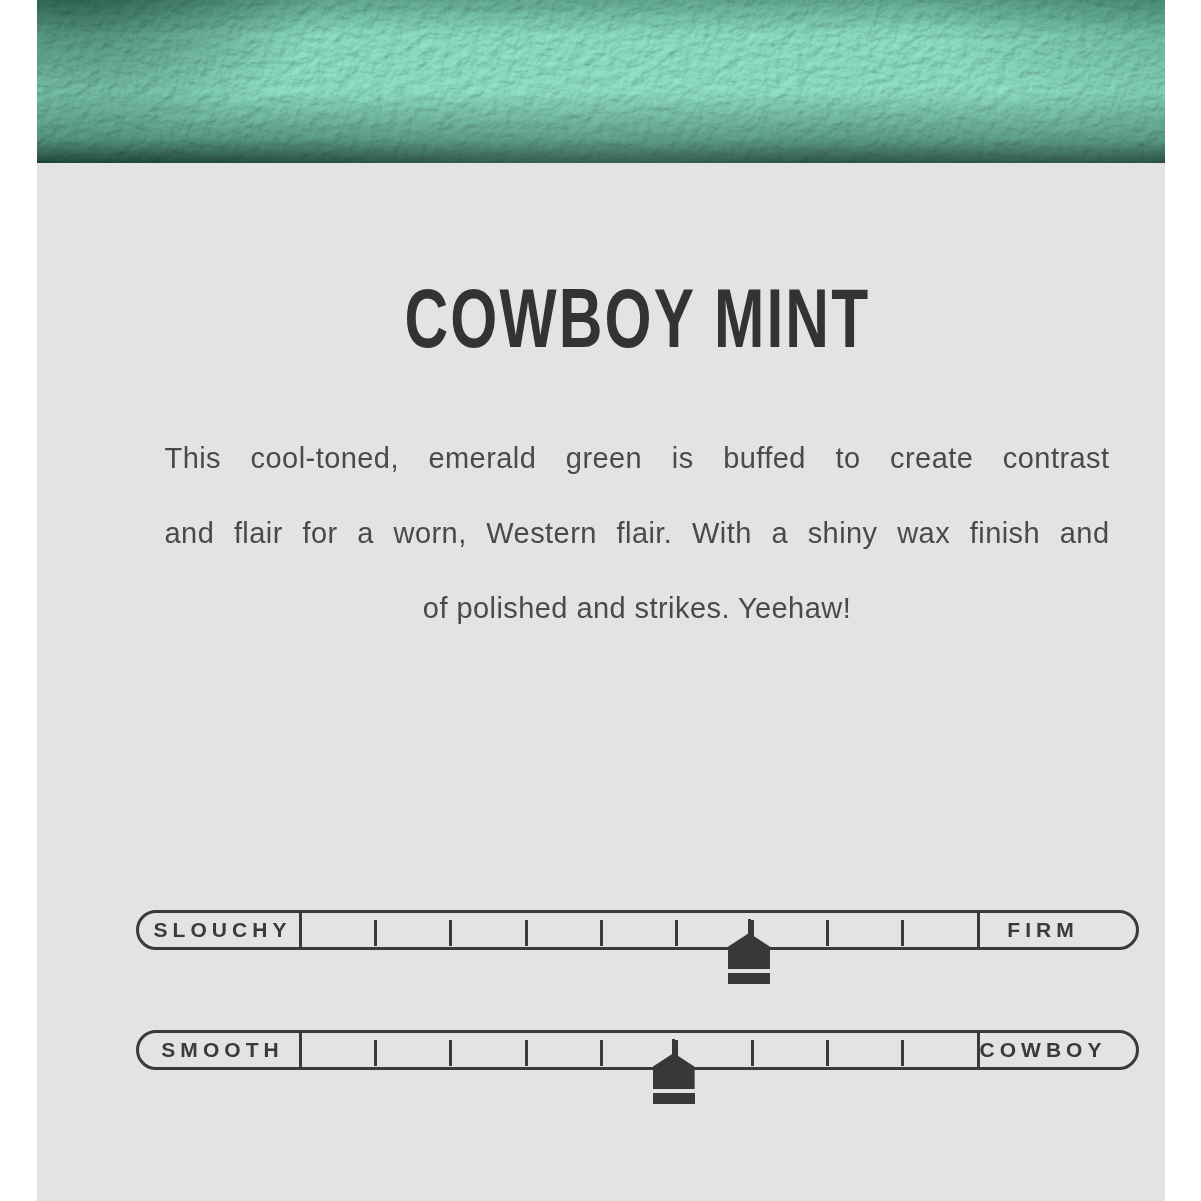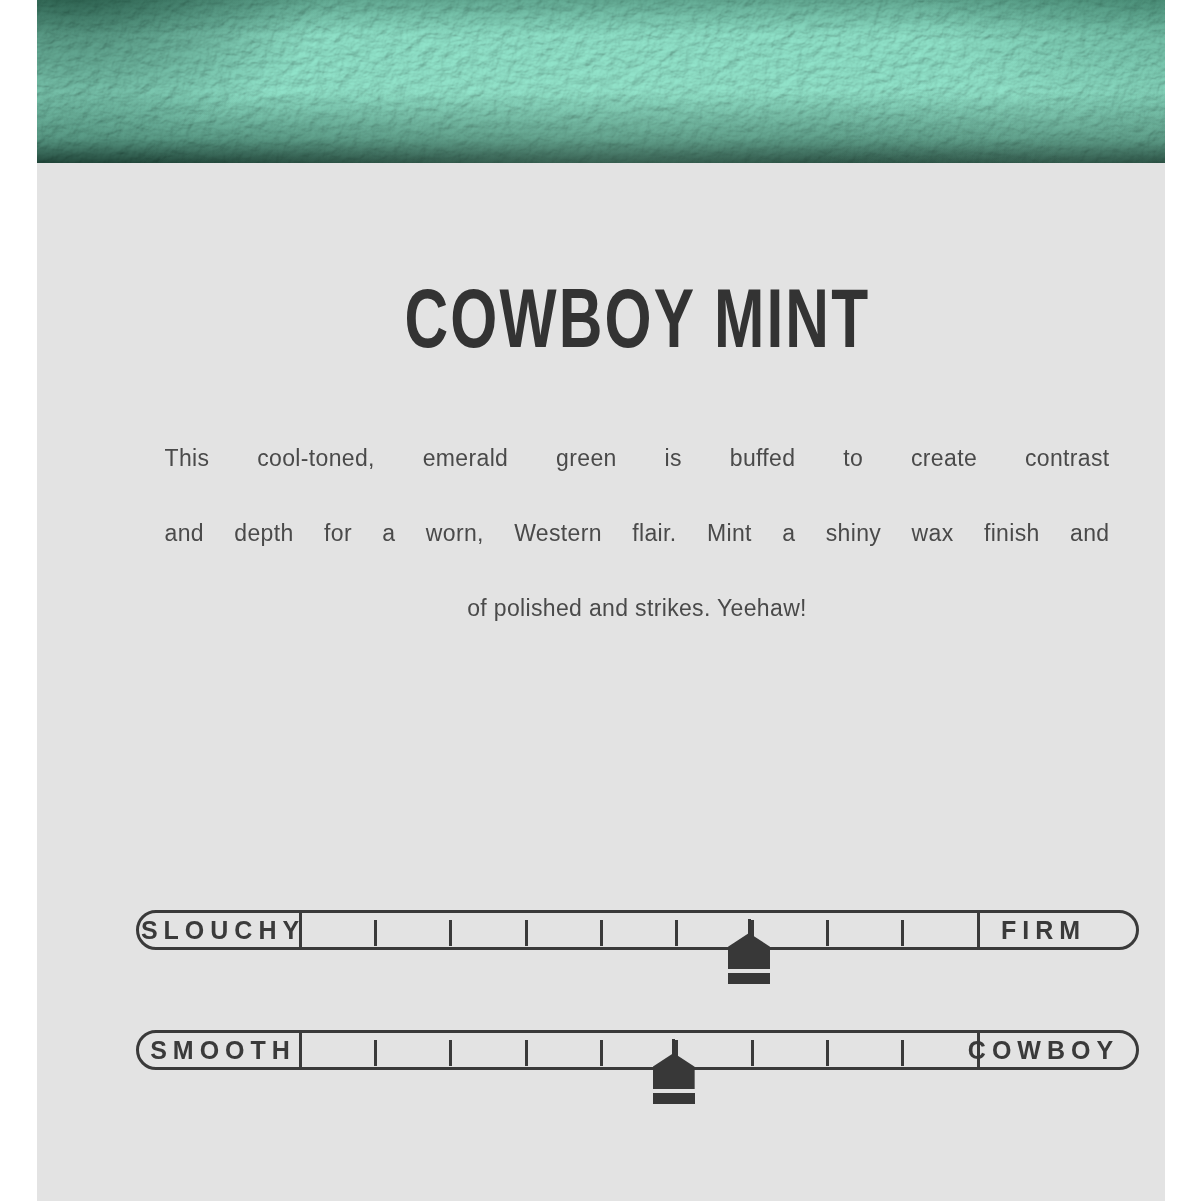--- a/index.html
+++ b/index.html
@@ -32,42 +32,42 @@
   }
   .title{
     font-size:84px;font-weight:bold;color:#333333;
     letter-spacing:.035em;white-space:nowrap;
     transform:scaleX(.72);transform-origin:center;
     line-height:1;
   }
   
   .desc{
     position:absolute;left:128px;top:421px;width:945px;
-    color:#4a4a4a;font-size:23px;line-height:75px;letter-spacing:.015em;
+    color:#4a4a4a;font-size:29px;line-height:75px;letter-spacing:.015em;
   }
   .desc-line{
     text-align:justify;text-align-last:justify;
     -moz-text-align-last:justify;
     height:75px;
   }
   .desc-line.last{text-align:center;text-align-last:center;-moz-text-align-last:center;}
   
   .scale{position:absolute;left:99px;width:1003px;height:95px;}
   .scale-pill{
     position:absolute;left:0;top:0;width:1003px;height:40px;
     border:3px solid #3a3a3a;border-radius:23px;
     box-sizing:border-box;
   }
   .scale-sep{
     position:absolute;top:0;width:3px;height:34px;background:#3a3a3a;
   }
   .scale-label{
     position:absolute;top:0;height:34px;
     display:flex;align-items:center;justify-content:center;
-    font-weight:bold;font-size:25px;letter-spacing:.24em;color:#3a3a3a;
+    font-weight:bold;font-size:21px;letter-spacing:.24em;color:#3a3a3a;
     text-indent:.24em;
   }
   .scale-label.left{left:0;width:163px;}
   .scale-label.right{left:824px;width:156px;}
   .tick{
     position:absolute;top:7px;width:3px;height:26px;background:#3a3a3a;
   }
   .marker{position:absolute;width:42px;top:23px;}
   .marker-head{
     width:42px;height:36px;background:#383838;
@@ -101,21 +101,21 @@
     </svg>
     <div class="hero-shade"></div>
   </div>
 
   <div class="title-wrap">
     <div class="title">COWBOY MINT</div>
   </div>
 
   <div class="desc">
     <div class="desc-line">This cool-toned, emerald green is buffed to create contrast</div>
-    <div class="desc-line">and depth for a worn, Western flair. Mint a shiny wax finish and</div>
+    <div class="desc-line">and flair for a worn, Western flair. With a shiny wax finish and</div>
     <div class="desc-line last">of polished and strikes. Yeehaw!</div>
   </div>
 
   <div class="scale" style="top:910px">
     <div class="scale-pill">
       <div class="scale-label left">SLOUCHY</div>
       <div class="scale-sep" style="left:160px"></div>
       <div class="ticks">
           <div class="tick" style="left: 235.333px;"></div>
           <div class="tick" style="left: 310.667px;"></div>

